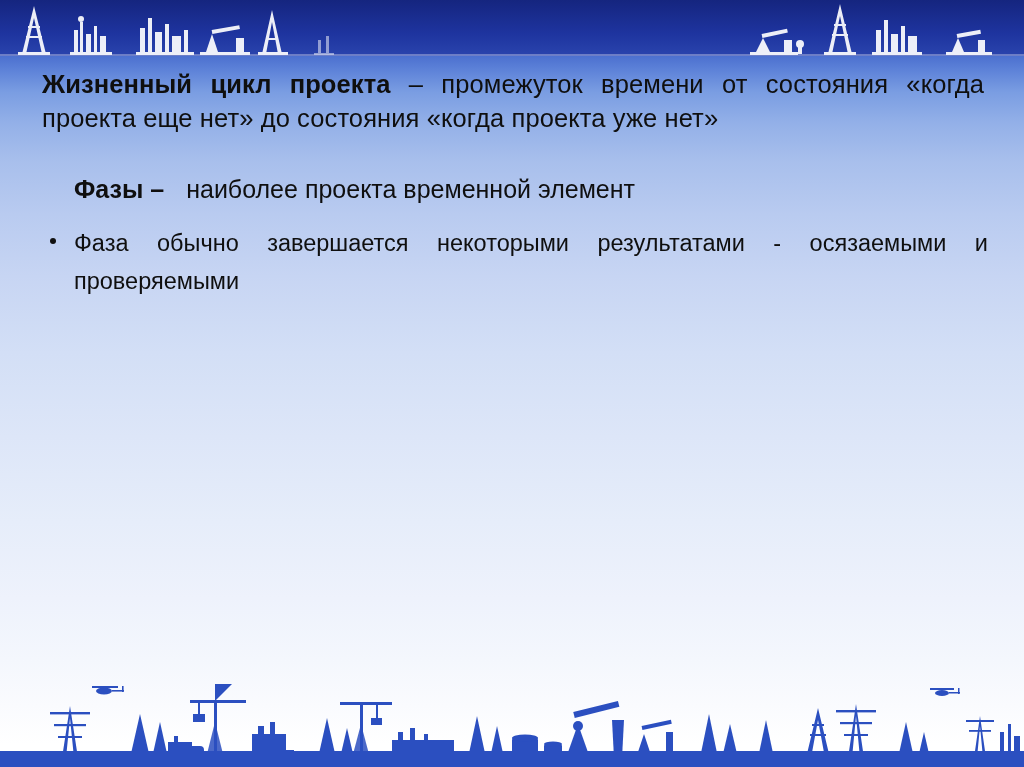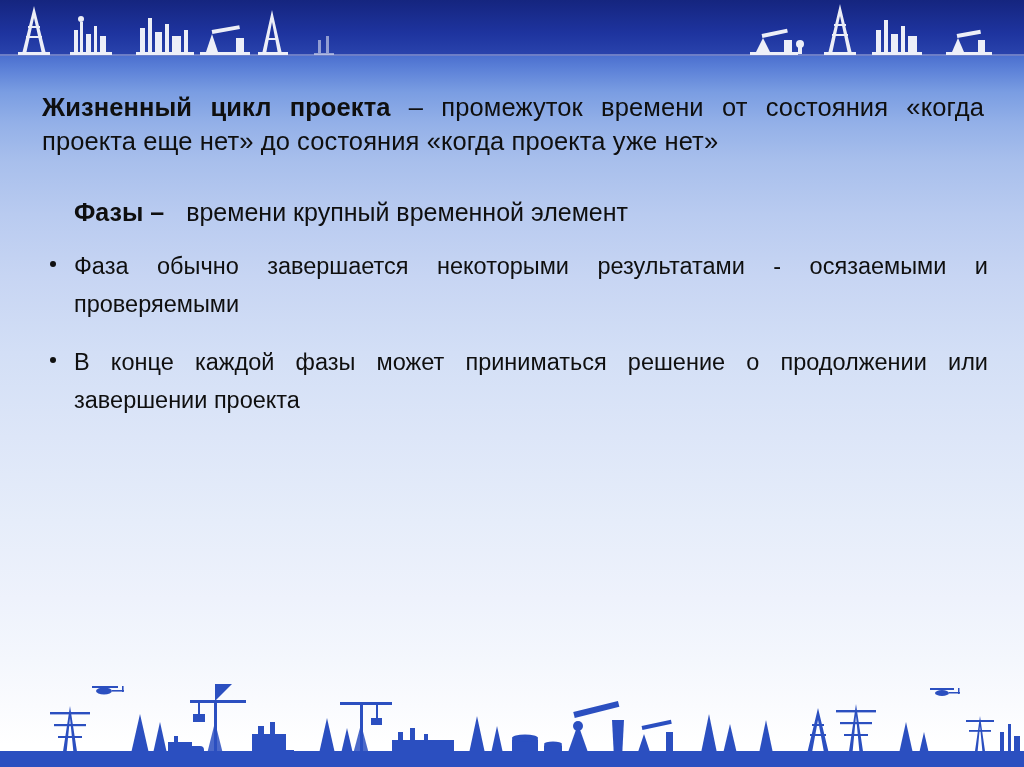--- a/index.html
+++ b/index.html
@@ -67,21 +67,21 @@
   .bottom-strip {
     position: absolute;
     left: 0; bottom: 0;
     width: 1024px; height: 16px;
     background: #2b4fc0;
   }
 
   
   .content {
     position: absolute;
-    left: 0; top: 67px;
+    left: 0; top: 44px;
     width: 1024px;
     height: 616px;
     padding: 18px 36px 0 36px;
     box-sizing: border-box;
     color: #0f0f0f;
   }
 
   .para-lead {
     font-size: 25.5px;
     line-height: 1.32;
@@ -207,30 +207,26 @@
 
         <rect x="0" y="54" width="1024" height="2" opacity="0.35"></rect>
       </g>
     </svg>
   </div>
 
   <div class="content">
 
     <p class="para-lead"><span class="b">Жизненный цикл проекта</span><span> – промежуток времени от состояния «когда проекта еще нет» до состояния «когда проекта уже нет»</span></p>
 
-    <p class="para-phase"><span class="b">Фазы –</span><span class="sp"></span><span>времени крупный временной элемент</span></p>
+    <p class="para-phase"><span class="b">Фазы –</span><span class="sp"></span><span>наиболее проекта временной элемент</span></p>
 
     <ul class="bullets">
       <li>
         <span class="dot"></span>
         <span>Фаза обычно завершается некоторыми результатами - осязаемыми и проверяемыми</span>
-      </li>
-      <li>
-        <span class="dot"></span>
-        <span>В конце каждой фазы может приниматься решение о продолжении или завершении проекта</span>
       </li>
     </ul>
   </div>
 
   <div class="bottom-band">
     <svg width="1024" height="95" viewBox="0 0 1024 95" aria-hidden="true">
       <g fill="#2b4fc0">
 
         <g>
           <rect x="92" y="14" width="26" height="2"></rect>

